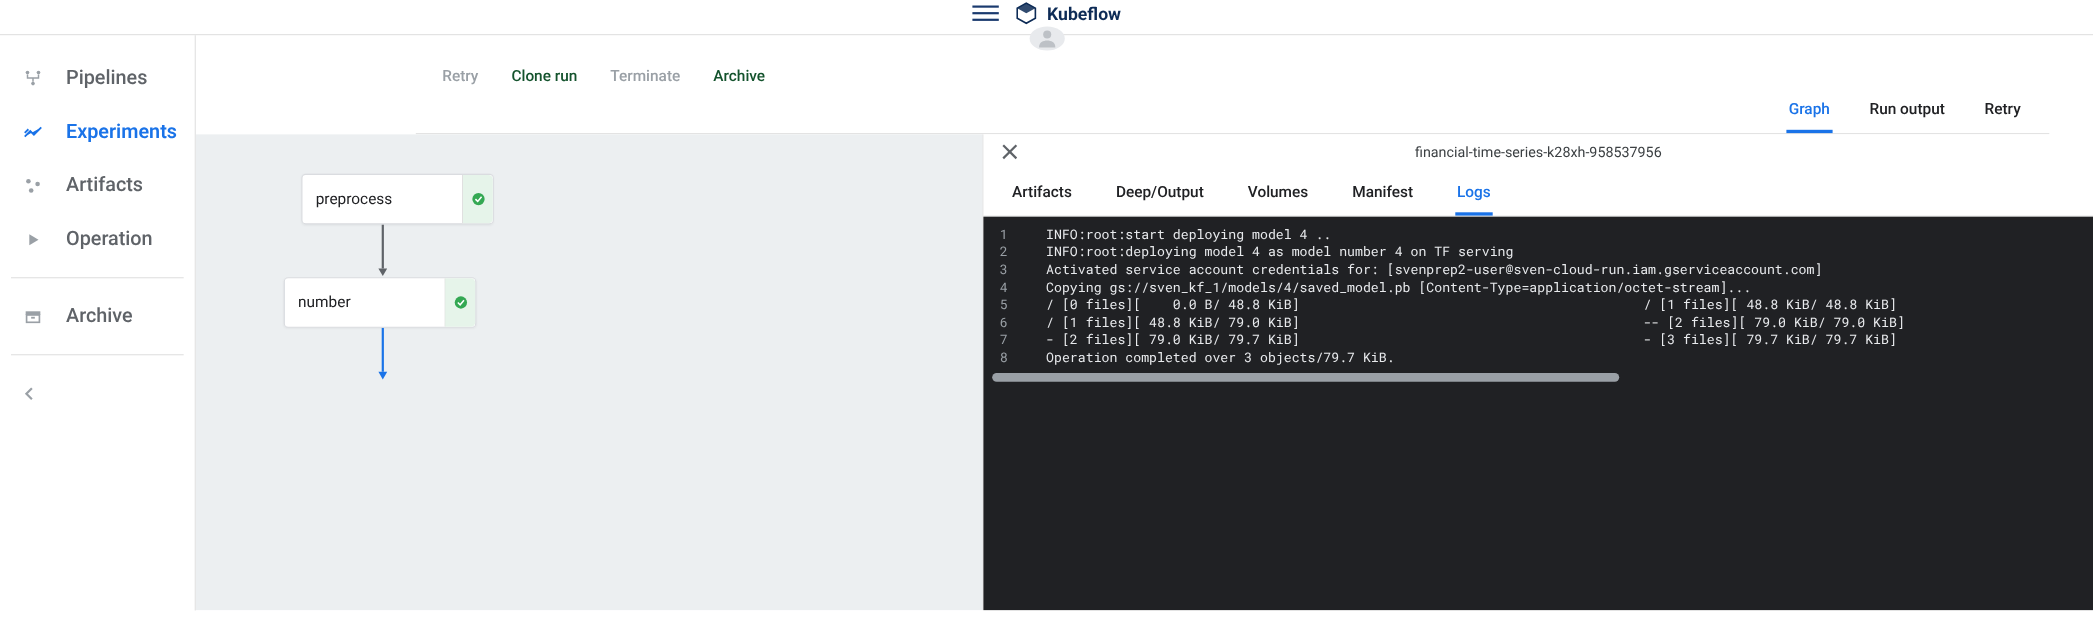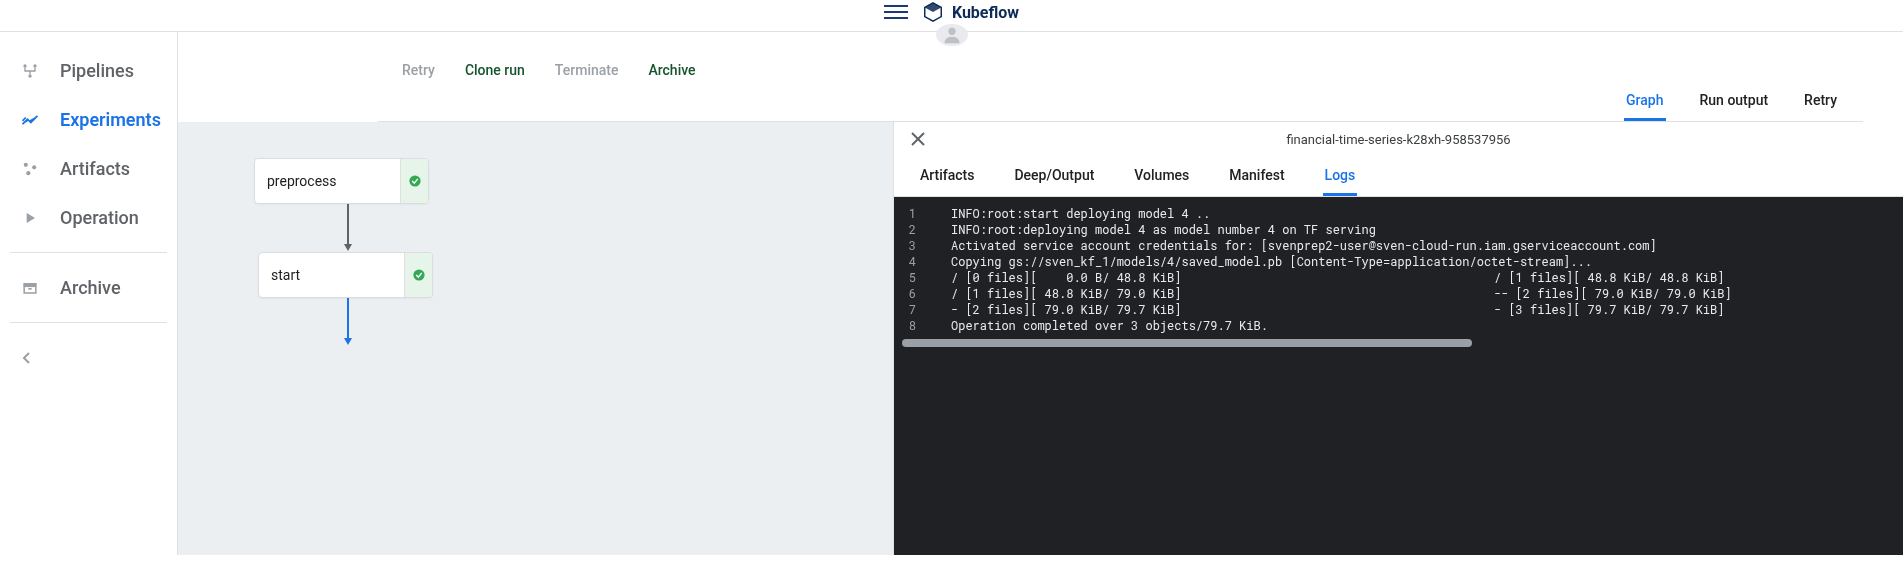--- a/index.html
+++ b/index.html
@@ -167,35 +167,35 @@
       </div>
       <div class="tabs">
         <div class="tab active">Graph</div>
         <div class="tab">Run output</div>
         <div class="tab">Retry</div>
       </div>
     </div>
 
     <div class="graphwrap">
       <div class="canvas">
-        <div class="node" style="left:76px; top:36px;">
+        <div class="node" style="left:96px; top:36px;">
           <span>preprocess</span>
           <span class="node-status-band">
             <svg class="check-icon" viewBox="0 0 20 20">
                 <circle cx="10" cy="10" r="8" fill="#34a853"></circle>
                 <polyline points="6,10 9,13 14,7" stroke="#fff" stroke-width="2" fill="none"></polyline>
               </svg>
           </span>
         </div>
         <svg class="arrow" style="left:164px; top:82px;" width="12" height="48">
           <line x1="6" y1="0" x2="6" y2="40" stroke="#5f6368" stroke-width="2"></line>
           <polygon points="2,40 10,40 6,47" fill="#5f6368"></polygon>
         </svg>
         <div class="node" style="left:80px; top:130px;">
-          <span>start</span>
+          <span>number</span>
           <span class="node-status-band">
             <svg class="check-icon" viewBox="0 0 20 20">
                 <circle cx="10" cy="10" r="8" fill="#34a853"></circle>
                 <polyline points="6,10 9,13 14,7" stroke="#fff" stroke-width="2" fill="none"></polyline>
               </svg>
           </span>
         </div>
         <svg class="arrow" style="left:164px; top:176px;" width="12" height="48">
           <line x1="6" y1="0" x2="6" y2="40" stroke="#1a73e8" stroke-width="2"></line>
           <polygon points="2,40 10,40 6,47" fill="#1a73e8"></polygon>

